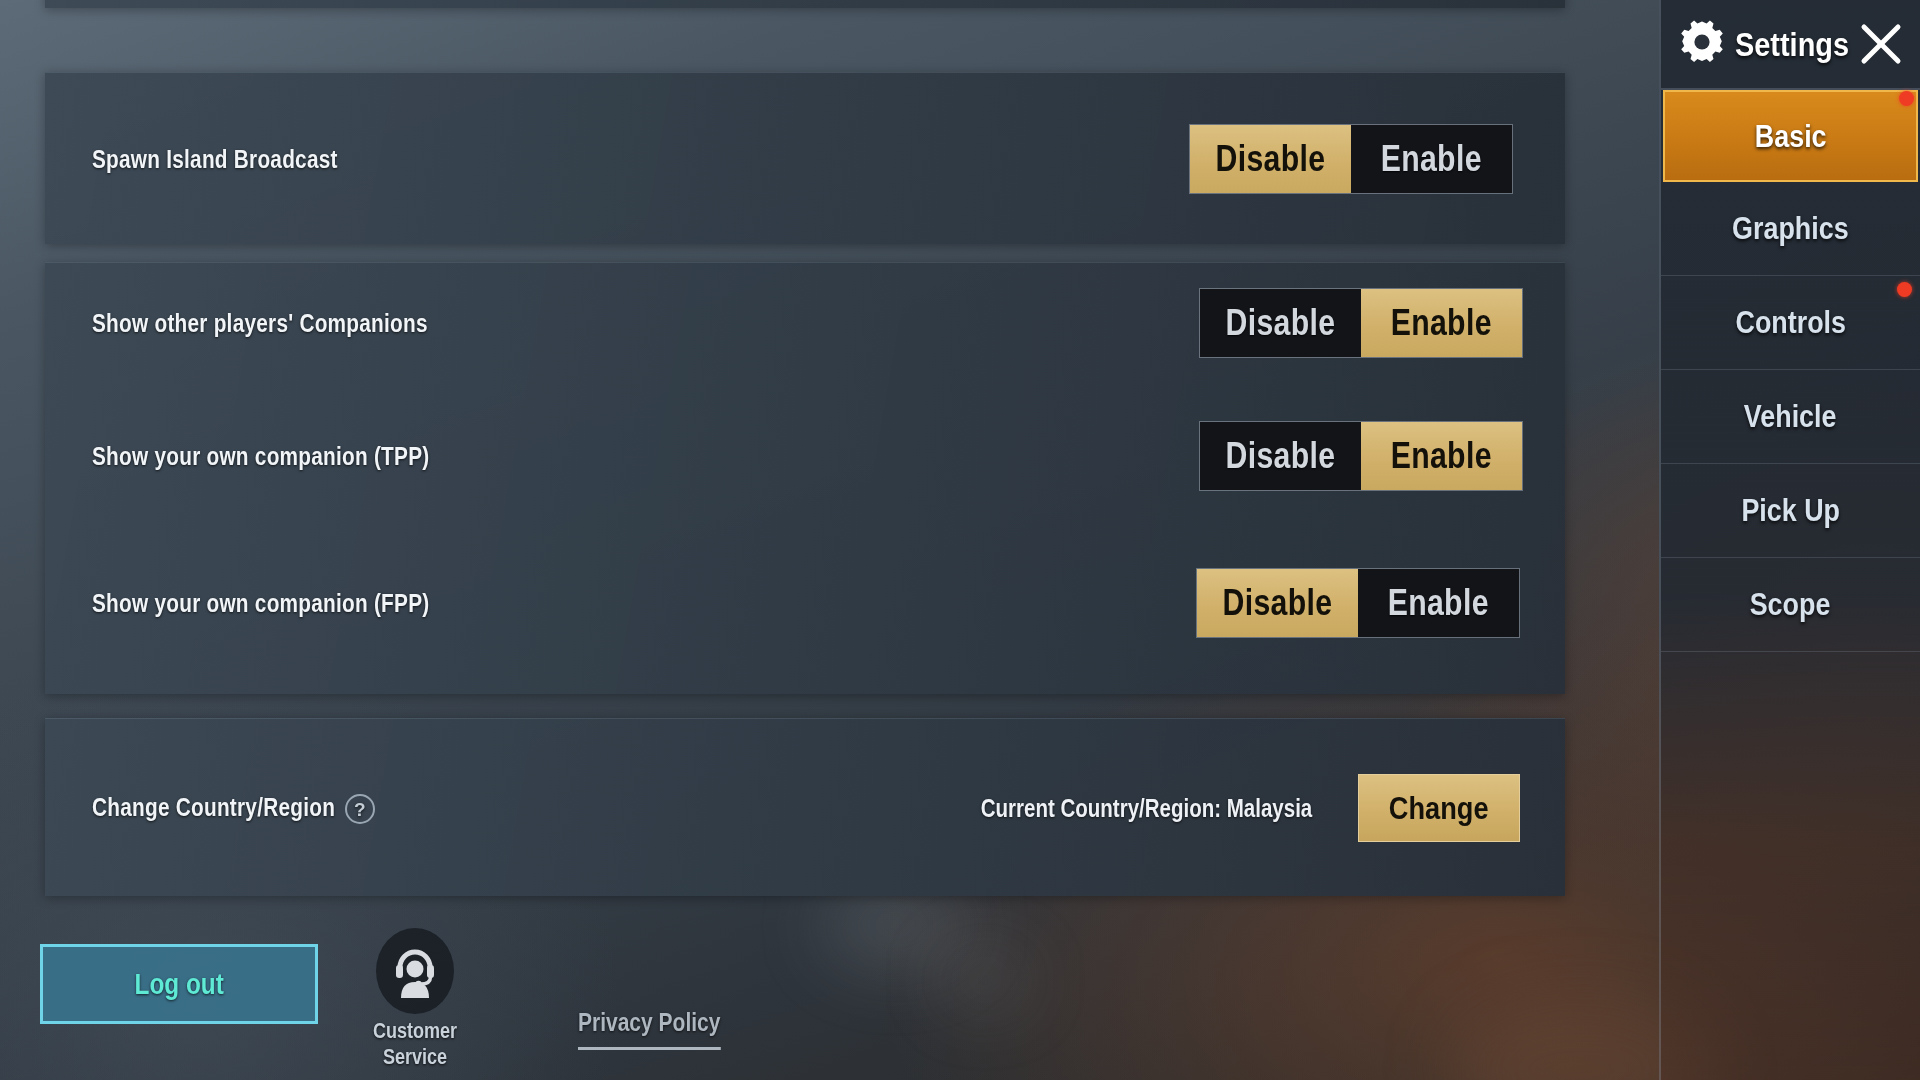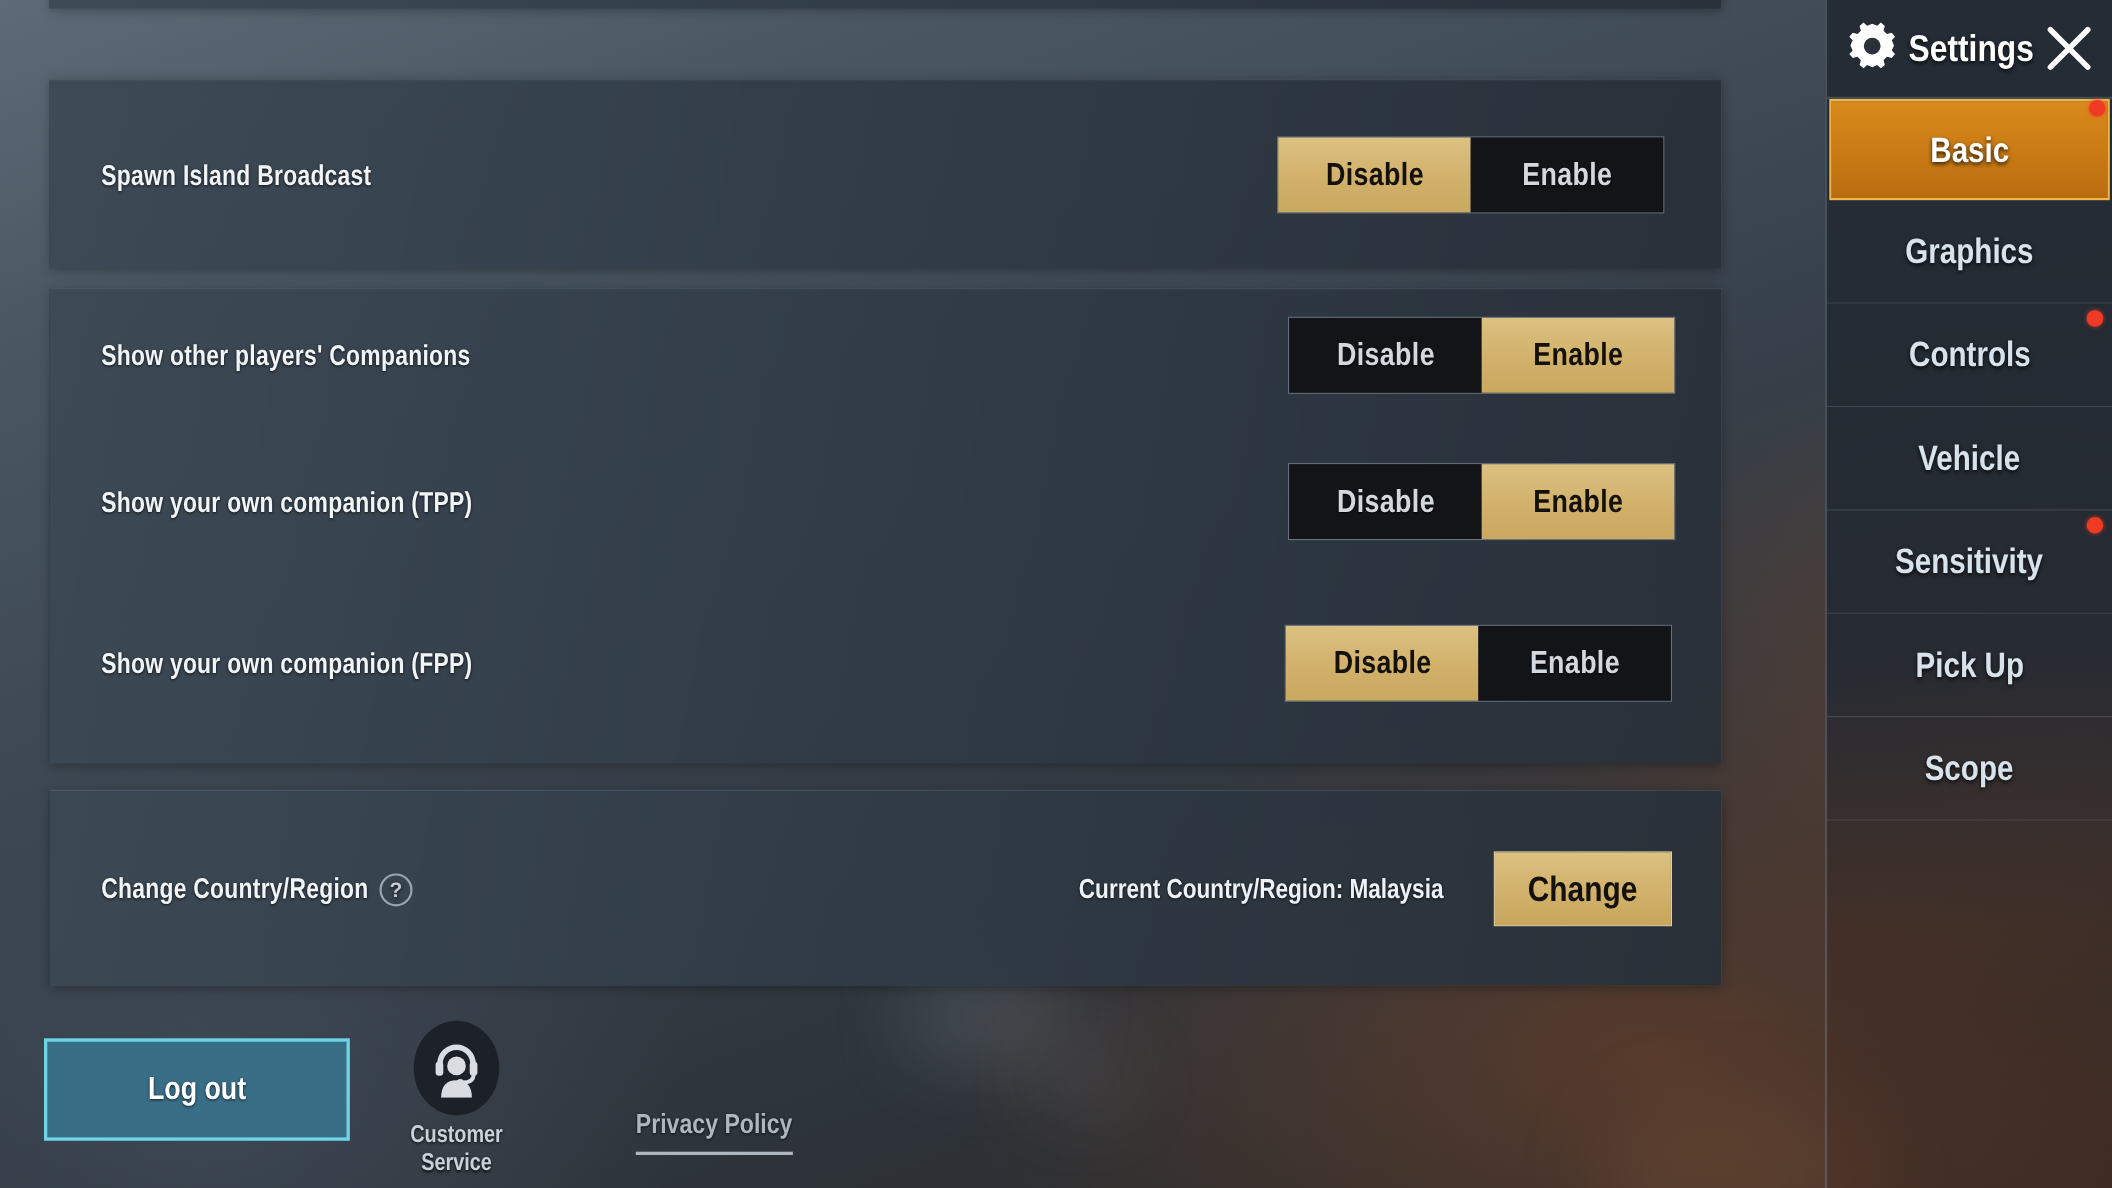--- a/index.html
+++ b/index.html
@@ -91,26 +91,26 @@
   }
 
   
   .toggle {
     position: absolute;
     display: flex;
     border: 1px solid rgba(190,200,212,0.42);
     height: 70px;
   }
   .toggle .seg {
-    width: 175px;
+    width: 161px;
     height: 100%;
     display: flex;
     align-items: center;
     justify-content: center;
-    font-size: 29px;
+    font-size: 36px;
     font-weight: 700;
     letter-spacing: 0.4px;
     transform: none;
     text-align: center;
   }
   .toggle .seg span {
     display: block;
     transform: scaleX(0.84);
   }
   .seg.off {
@@ -154,27 +154,27 @@
   
   #bottom-bar {
     position: absolute;
     left: 0; bottom: 0;
     width: 1618px;
     height: 184px;
   }
   #logout-btn {
     position: absolute;
     left: 40px; top: 48px;
-    width: 278px; height: 93px;
+    width: 278px; height: 80px;
     background: rgba(58,114,140,0.92);
     border: 3px solid #6fd4e8;
     display: flex;
     align-items: center;
     justify-content: center;
-    color: #ffffff;
+    color: #5eead4;
     font-size: 29px;
     font-weight: 700;
     text-shadow: 0 1px 3px rgba(0,0,0,0.7);
   }
   #logout-btn span { display: block; transform: scaleX(0.84); }
 
   #customer-service {
     position: absolute;
     left: 335px; top: 32px;
     width: 160px;
@@ -425,24 +425,20 @@
 
       <div class="nav-item">
         <span class="nav-label">Controls</span>
         <span class="dot"></span>
       </div>
 
       <div class="nav-item">
         <span class="nav-label">Vehicle</span>
       </div>
 
-      <div class="nav-item">
-        <span class="nav-label">Sensitivity</span>
-        <span class="dot"></span>
-      </div>
 
       <div class="nav-item">
         <span class="nav-label">Pick Up</span>
       </div>
 
       <div class="nav-item">
         <span class="nav-label">Scope</span>
       </div>
 
 

